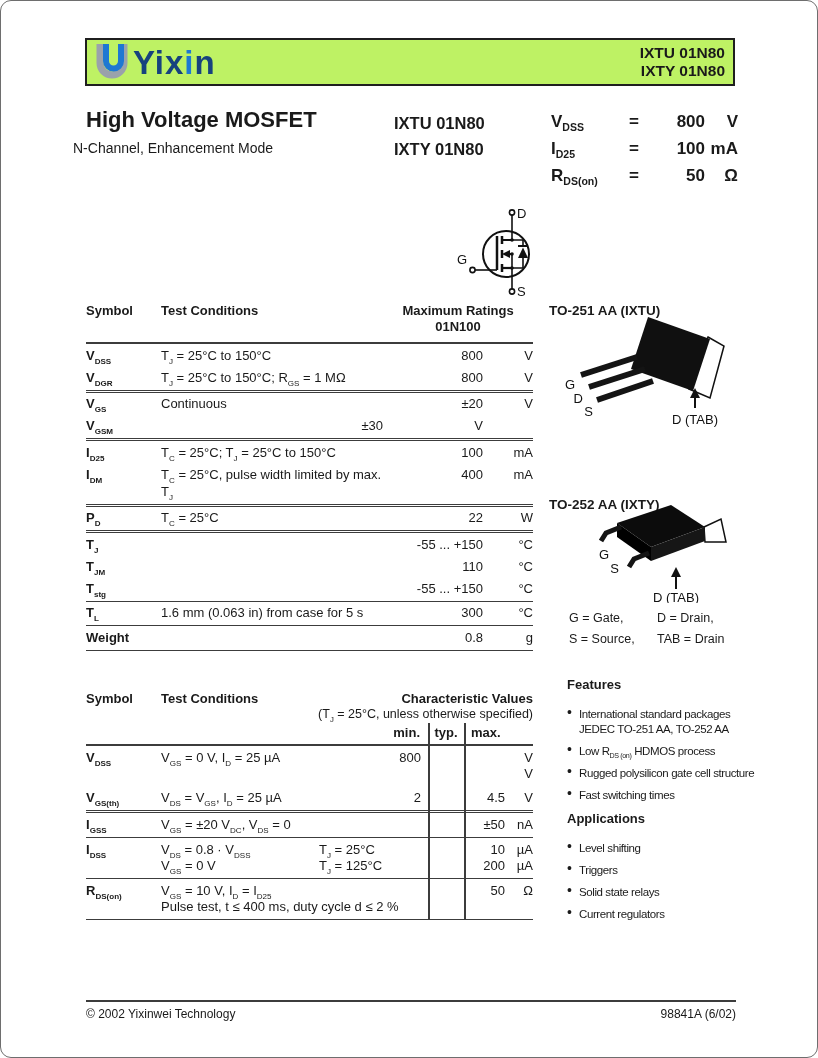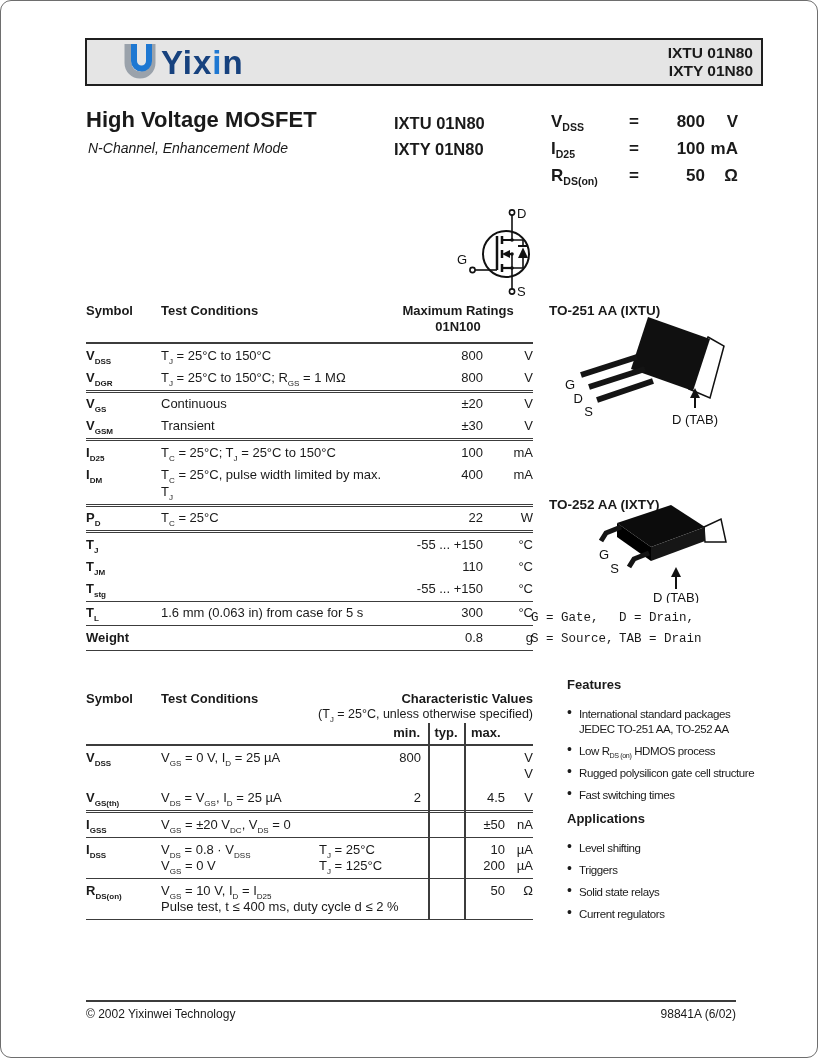--- a/index.html
+++ b/index.html
@@ -6,30 +6,30 @@
   .page {
     position:relative; width:816px; height:1056px; background:#fff;
     border:1px solid #6e6e6e; border-radius:11px; overflow:hidden;
     font-family:"Liberation Sans", sans-serif; color:#1a1a1a;
   }
   sub { font-size:62%; line-height:0; }
 
   
   .header-bar {
     position:absolute; left:84px; top:37px; width:646px; height:44px;
-    background:#e5e5e5; border:2px solid #1f1f1f; display:flex; align-items:center;padding-left:28px;
+    background:#bef264; border:2px solid #1f1f1f; display:flex; align-items:center;
   }
   .logo { display:flex; align-items:center; margin-left:6px; }
   .brand { font-size:33px; font-weight:bold; color:#17427e; letter-spacing:1px; line-height:1; margin-left:2px; }
   .brand .alt { color:#1e78d2; }
   .pn-block { margin-left:auto; text-align:right; padding-right:8px; font-weight:bold; font-size:15.5px; line-height:18px; }
 
   
   .doc-title { position:absolute; left:85px; top:106px; font-size:22px; font-weight:bold; }
-  .doc-sub   { position:absolute; left:87px; top:139px; font-size:14px;font-style:italic; }
+  .doc-sub   { position:absolute; left:72px; top:139px; font-size:14px; }
   .mid-parts { position:absolute; left:393px; top:109px; font-size:16.5px; font-weight:bold; line-height:26px; }
   .key-specs { position:absolute; left:550px; top:107px; width:187px; font-size:17px; font-weight:bold; }
   .spec-row  { display:grid; grid-template-columns:62px 42px 50px 33px; line-height:27px; }
   .spec-eq   { text-align:center; }
   .spec-val  { text-align:right; }
   .spec-unit { text-align:right; }
 
   
   .c-sym { font-weight:bold; }
   .group-end { border-bottom:1.8px solid #3c3c3c; padding-bottom:4px !important; }
@@ -62,22 +62,22 @@
   .t2 .c-typ { text-align:right; padding-right:6px; white-space:pre-line; }
   .t2 .c-max { text-align:right; padding-right:4px; white-space:pre-line; }
   .t2 .c-unit { text-align:right; white-space:pre-line; }
   .cond-line { white-space:nowrap; position:relative; }
   .cond-right { position:absolute; left:158px; }
   .vline { position:absolute; top:0; bottom:0; width:1.5px; background:#3c3c3c; }
   .v1 { left:342px; } .v2 { left:378px; }
 
   
   .pkg-title { position:absolute; font-weight:bold; font-size:13.5px; }
-  .pkg-legend { position:absolute; left:530px; top:607px; display:grid;
-                grid-template-columns:88px auto; font-size:12.5px; line-height:21px;font-family:Liberation Mono, monospace; }
+  .pkg-legend { position:absolute; left:568px; top:607px; display:grid;
+                grid-template-columns:88px auto; font-size:12.5px; line-height:21px; }
   .side-col { position:absolute; left:546px; width:200px;margin-left:20px; }
   .side-heading { font-weight:bold; font-size:13px; margin-bottom:15px; }
   .bullet-item { position:relative; padding-left:12px; margin-bottom:7px;
                  font-size:11.5px; letter-spacing:-0.4px; line-height:15px; white-space:pre; }
   .bullet-item::before { content:"•"; position:absolute; left:0; top:-2px; font-size:14px; letter-spacing:0; }
 
   
   .footer-line { position:absolute; left:85px; top:999px; width:650px; height:2px; background:#3c3c3c; }
   .footer-left  { position:absolute; left:85px;  top:1006px; font-size:12px; }
   .footer-right { position:absolute; right:81px; top:1006px; font-size:12px; }
@@ -194,21 +194,20 @@
 
       <div class="t1-row">
         <div class="c-sym">V<sub>GS</sub></div>
         <div class="c-cond">Continuous</div>
         <div class="c-val">±20</div>
         <div class="c-unit">V</div>
       </div>
 
       <div class="t1-row group-end-dbl">
         <div class="c-sym">V<sub>GSM</sub></div>
-        <div class="c-cond">Transient</div>
         <div class="c-val">±30</div>
         <div class="c-unit">V</div>
       </div>
 
       <div class="t1-row">
         <div class="c-sym">I<sub>D25</sub></div>
         <div class="c-cond">T<sub>C</sub> = 25°C; T<sub>J</sub> = 25°C to 150°C</div>
         <div class="c-val">100</div>
         <div class="c-unit">mA</div>
       </div>

